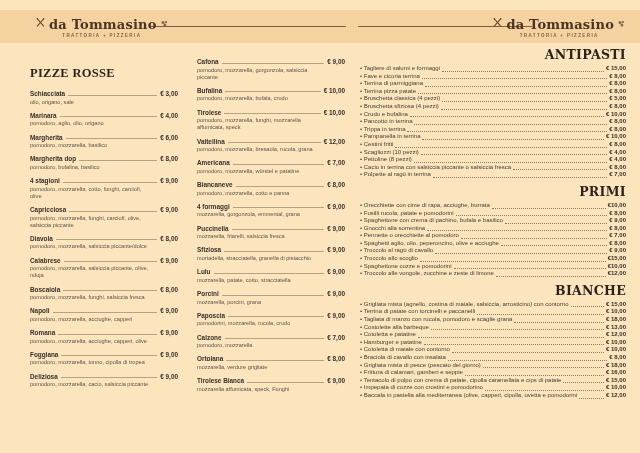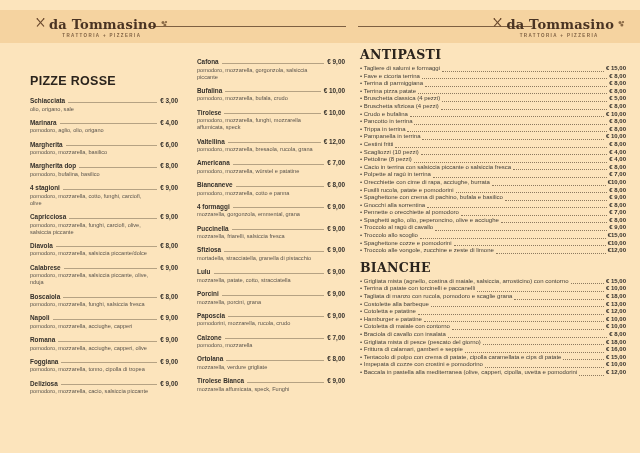--- a/index.html
+++ b/index.html
@@ -16,32 +16,32 @@
   .logo-right{right:14px;}
   .logo-row{display:flex;align-items:flex-end;gap:3px;}
   .brand-name{font-family:"DejaVu Serif",serif;font-weight:bold;font-size:13px;color:#4a3423;letter-spacing:.2px;white-space:nowrap;}
   .brand-tagline{font-size:4.5px;font-weight:bold;letter-spacing:1.4px;color:#7d5f41;margin-top:1px;white-space:nowrap;}
   .rule{position:absolute;top:26px;height:1px;background:#7d5f41;}
   .rule-left{left:150px;width:196px;}
   .rule-right{left:358px;width:174px;}
 
   .page-left{position:absolute;left:30px;top:58px;width:316px;display:flex;gap:19px;}
   .menu-col{width:148px;}
-  .sec-title{font-family:Liberation Sans, sans-serif;font-weight:bold;font-size:12.5px;color:#2b241d;letter-spacing:.3px;margin:16px 0 9px 0;}
+  .sec-title{font-family:Liberation Serif, serif;font-weight:bold;font-size:12.5px;color:#2b241d;letter-spacing:.3px;margin:8px 0 9px 0;}
   .sec-title.cont{margin-top:8px;}
 
   .pz-item{margin-bottom:6.2px;}
   .pz-row{display:flex;align-items:flex-end;}
   .pz-name{font-weight:bold;font-size:6.4px;color:#34302b;white-space:nowrap;}
   .pz-leader{flex:1;border-bottom:1px solid #b5a283;margin:0 3px 1.5px 3px;height:0;min-width:6px;}
   .pz-price{font-weight:bold;font-size:6.4px;color:#34302b;white-space:nowrap;}
   .pz-desc{font-size:5.6px;color:#5a544c;line-height:1.27;margin-top:1.5px;width:122px;}
 
   .page-right{position:absolute;left:360px;top:48px;width:266px;}
-  .rp-title{font-family:"DejaVu Serif",serif;font-weight:bold;font-size:12.5px;color:#2b241d;letter-spacing:.3px;margin:0 0 3px 0;line-height:14px;}
+  .rp-title{font-family:"DejaVu Serif",serif;font-weight:bold;font-size:12.5px;color:#2b241d;letter-spacing:.3px;margin:0 0 3px 0;line-height:14px;text-align:right;}
   .rp-title.cont{margin-top:6px;}
   .rp-row{display:flex;align-items:flex-end;font-size:6px;line-height:7.6px;color:#44403a;}
   .rp-text{padding-left:5px;}
   .rp-text::before{content:"\2022  ";color:#44403a;margin-left:-5px;}
   .rp-leader{flex:1;border-bottom:1px dotted #8d7a5f;margin:0 2px 1px 2px;height:0;min-width:8px;}
   .rp-price{font-weight:bold;white-space:nowrap;color:#34302b;}
 </style>
 </head>
 <body>
 
@@ -439,20 +439,21 @@
     <span class="rp-text">Cacio in terrina con salsiccia piccante o salsiccia fresca</span>
     <span class="rp-leader"></span>
     <span class="rp-price">€ 8,00</span>
   </div>
 
   <div class="rp-row">
     <span class="rp-text">Polpette al ragù in terrina</span>
     <span class="rp-leader"></span>
     <span class="rp-price">€ 7,00</span>
   </div>
+<h2 class="rp-title cont">PRIMI</h2>
   <div class="rp-row">
     <span class="rp-text">Orecchiette con cime di rapa, acciughe, burrata</span>
     <span class="rp-leader"></span>
     <span class="rp-price">€10,00</span>
   </div>
 
   <div class="rp-row">
     <span class="rp-text">Fusilli rucola, patate e pomodorini</span>
     <span class="rp-leader"></span>
     <span class="rp-price">€ 8,00</span>

